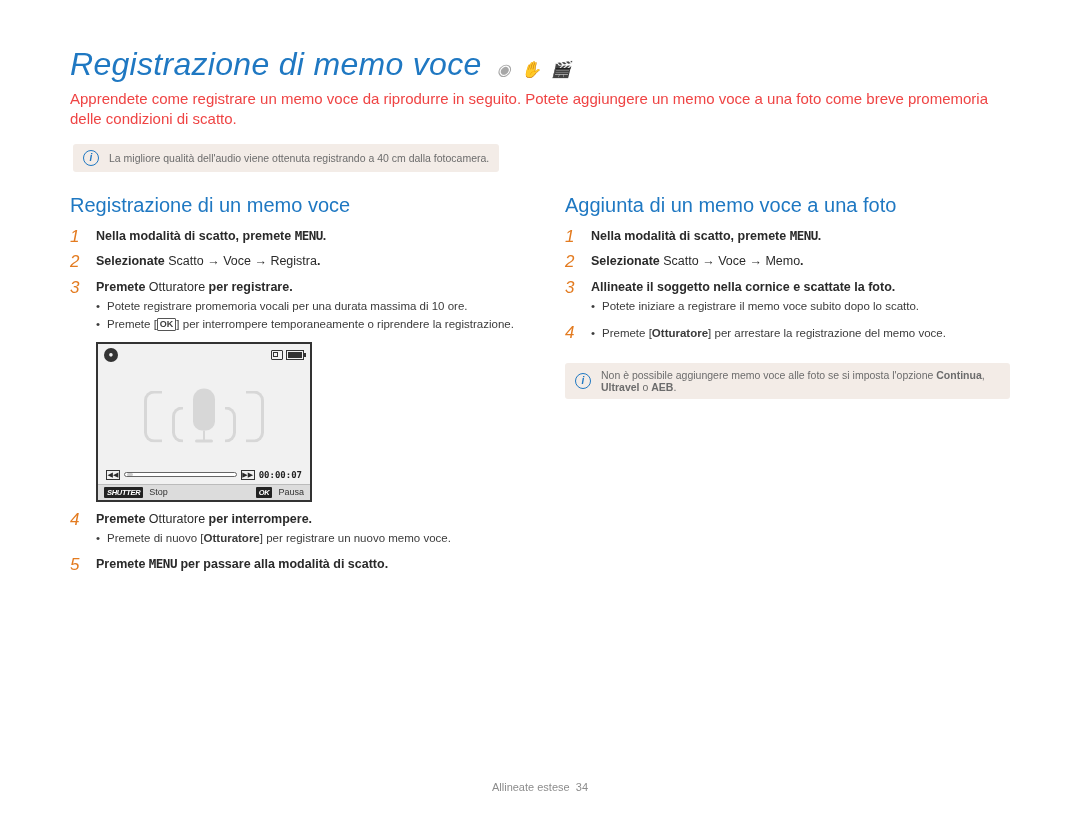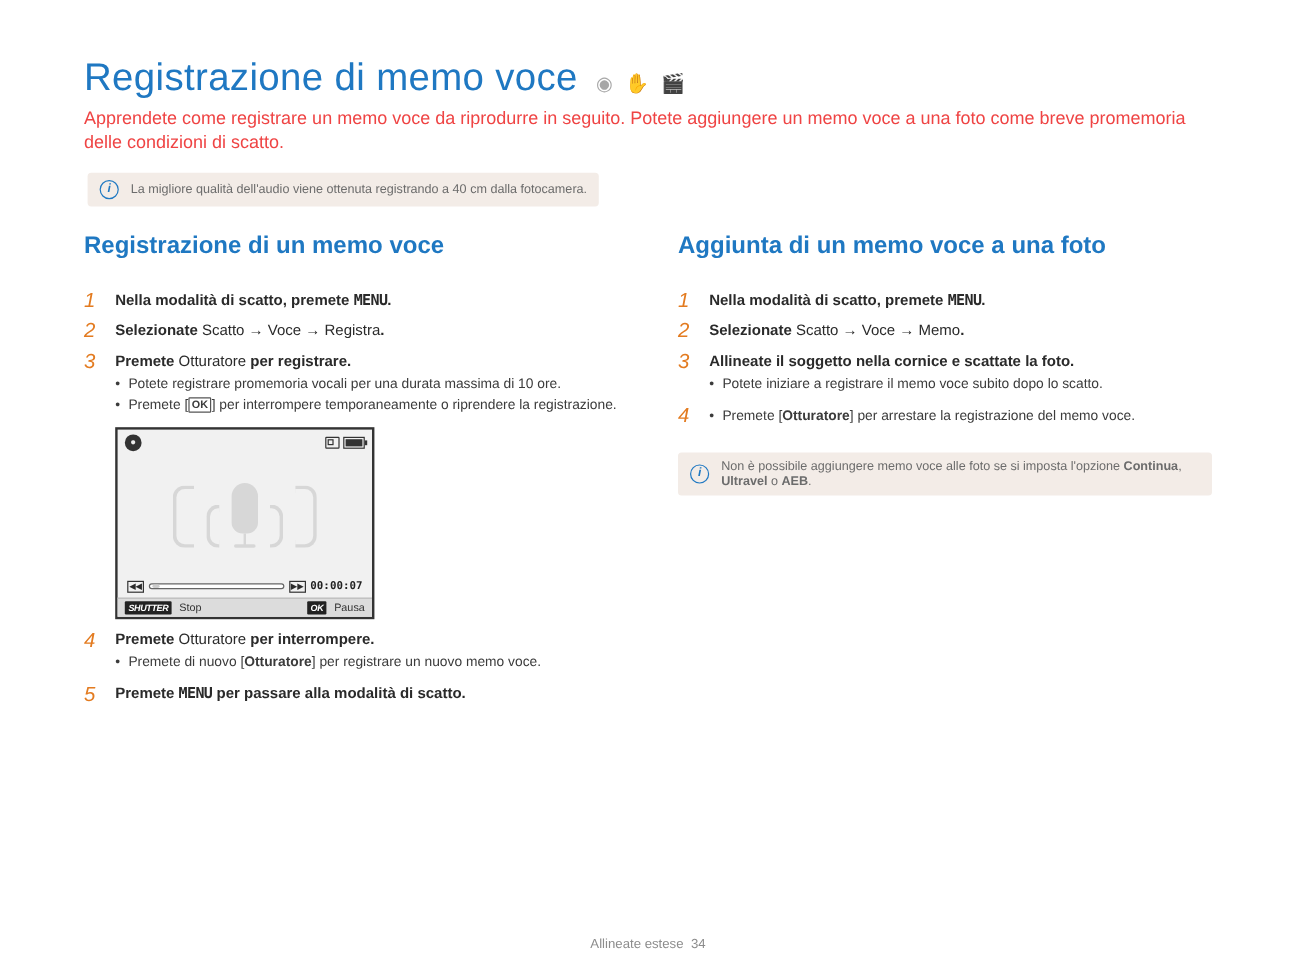--- a/index.html
+++ b/index.html
@@ -12,20 +12,21 @@
     position: relative;
   }
   .title {
     font-size: 32px;
     font-weight: 400;
     color: #1f78c2;
     letter-spacing: 0.3px;
     margin-bottom: 6px;
     font-family: "Arial Narrow", Arial, sans-serif;
     font-stretch: condensed;
+    font-style: italic;
   }
   .title .glyphs { font-size: 16px; color: #a7a7a7; margin-left: 6px; letter-spacing: 3px; }
   .intro {
     font-size: 15px;
     line-height: 1.35;
     color: #ef4444;
     margin-bottom: 14px;
   }
   .tip {
     display: flex;
@@ -46,22 +47,22 @@
     display: inline-flex; align-items: center; justify-content: center;
     border: 1px solid #1f78c2; color:#1f78c2; border-radius: 50%;
     font-size: 10px; font-style: italic; font-weight: bold;
     flex-shrink: 0;
   }
   .cols { display: flex; gap: 50px; }
   .col { flex: 1; }
   .subhead {
     color: #1f78c2;
     font-size: 20px;
-    font-weight: 700;
-    margin-bottom: 24px;
+    font-weight: 400;
+    margin-bottom: 10px;
     font-family: "Arial Narrow", Arial, sans-serif;
     font-stretch: condensed;
   }
   .step { display: flex; gap: 12px; margin-bottom: 6px; }
   .step .num {
     color: #e37b20;
     font-style: italic;
     font-size: 17px;
     width: 14px;
     font-weight: 500;

